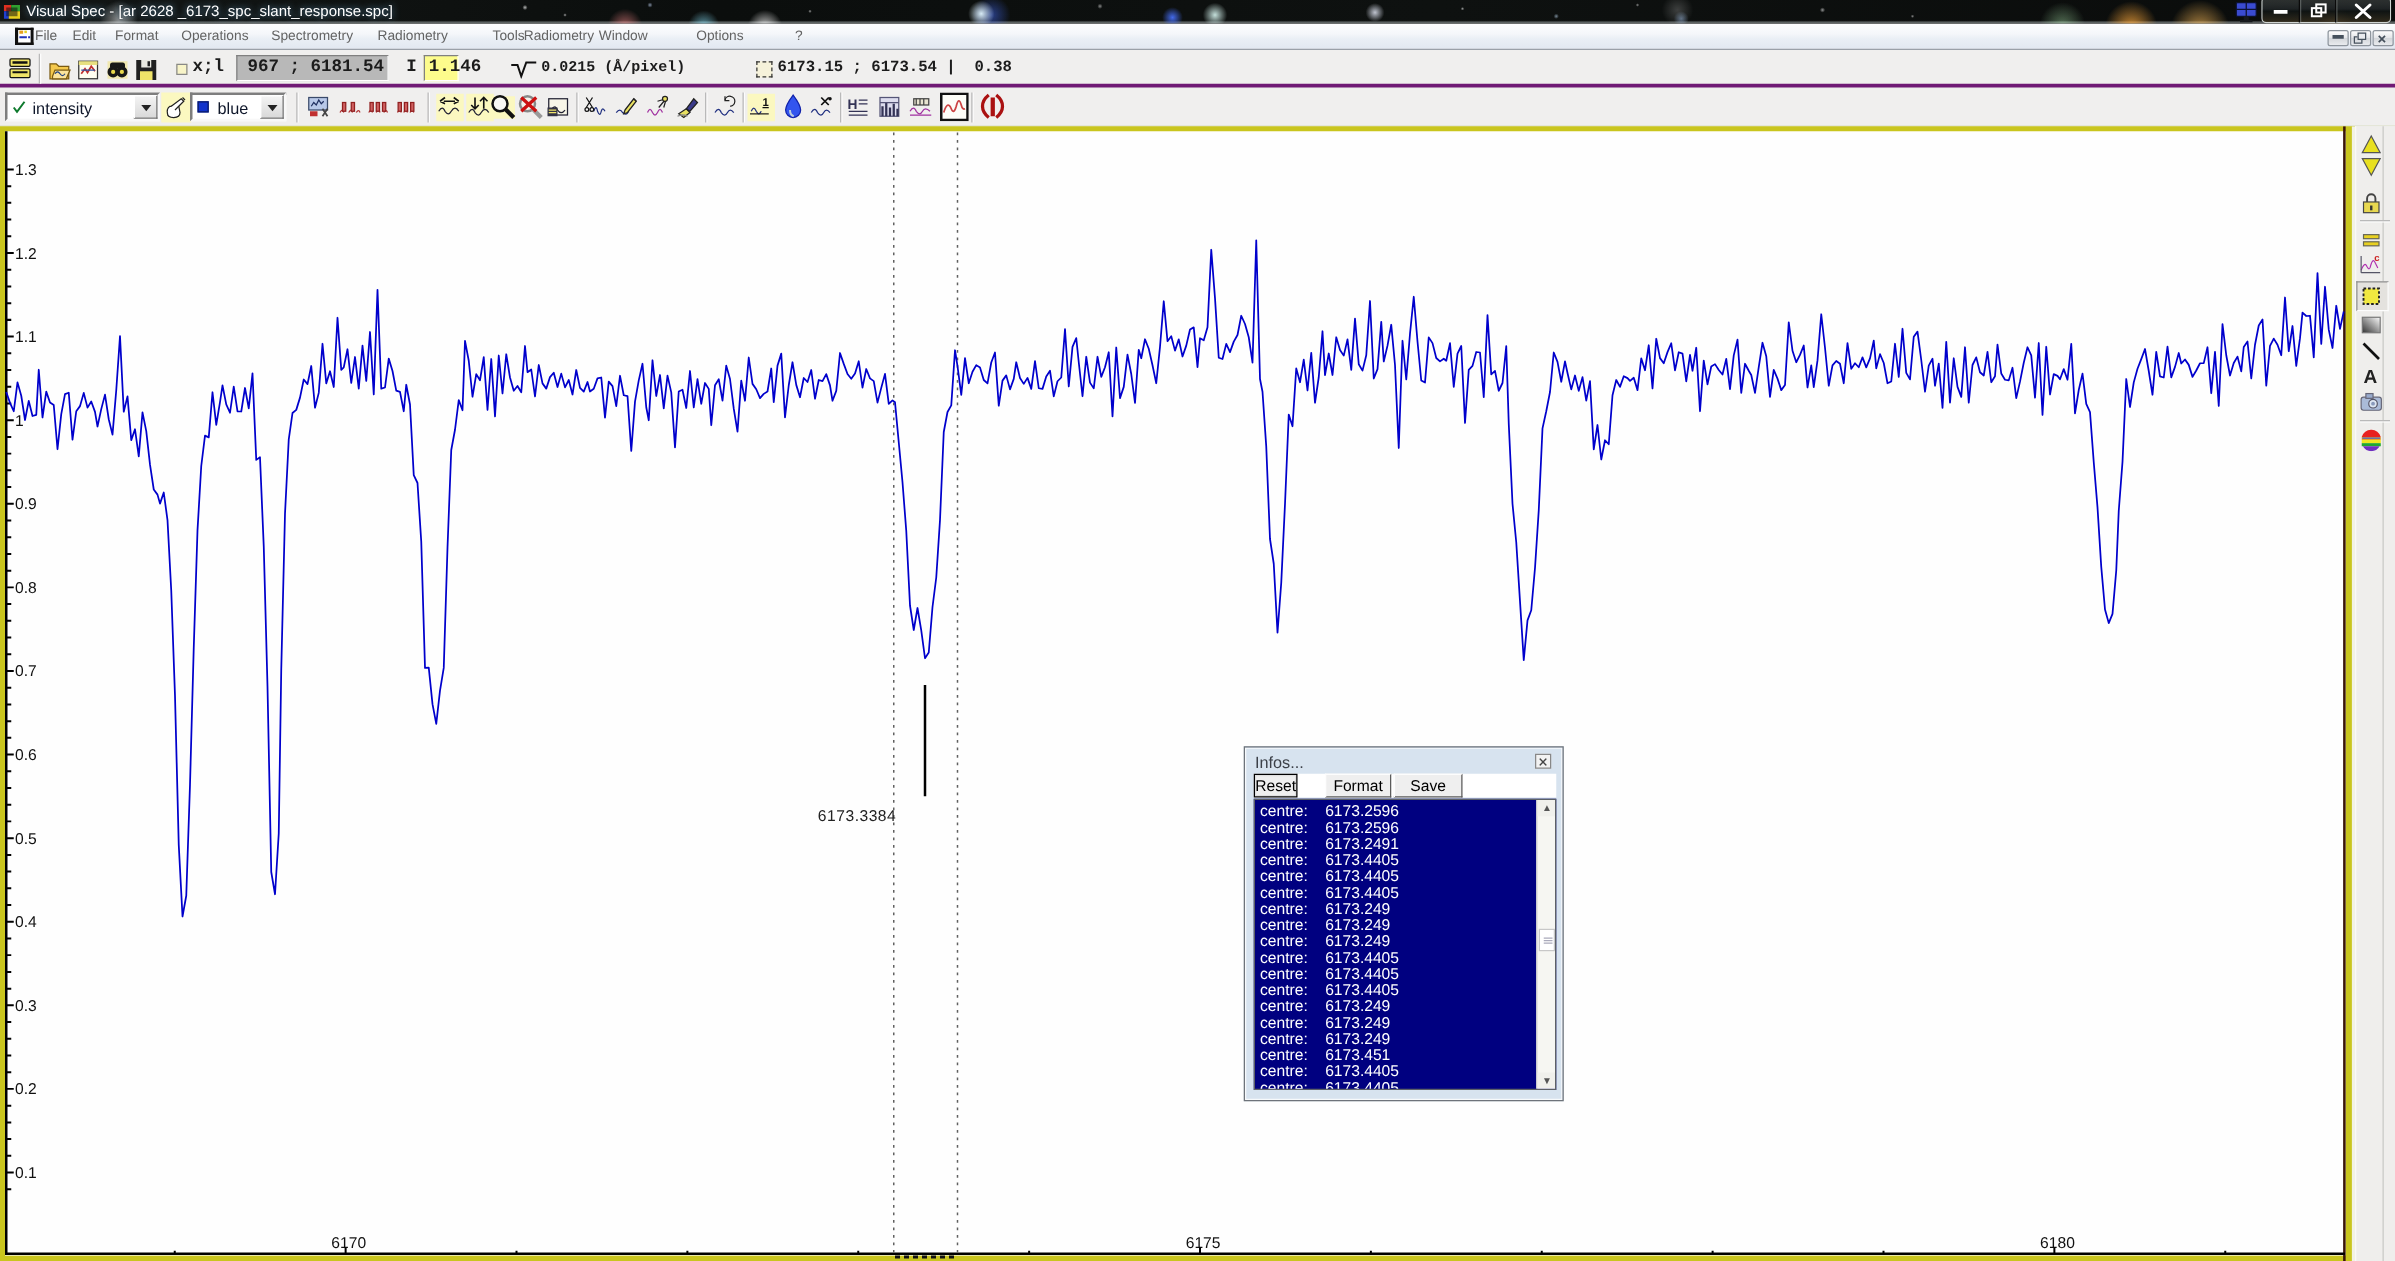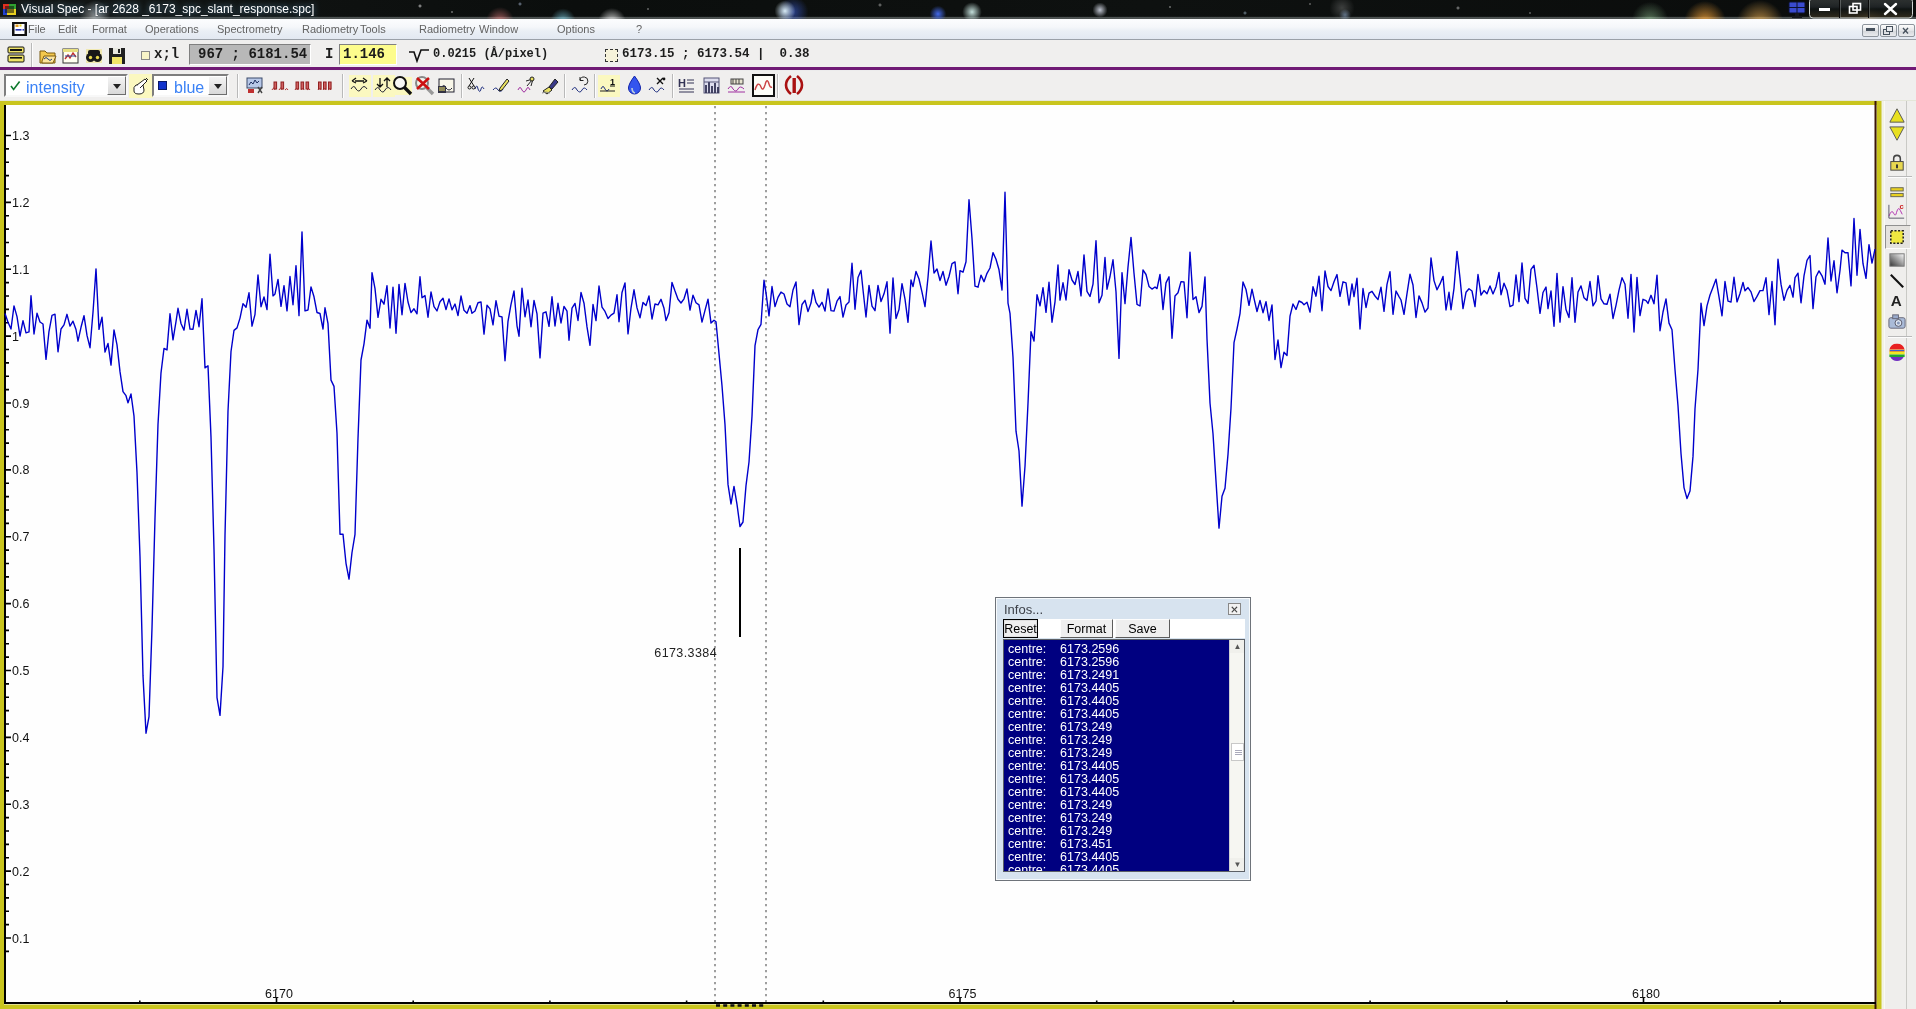--- a/index.html
+++ b/index.html
@@ -65,21 +65,21 @@
 .sep1 { position:absolute; top:3px; width:1px; height:24px; background:#b9b9b9; box-shadow:1px 0 0 #fdfdfd; }
 .tb-ico { position:absolute; top:7px; width:18px; height:18px; }
 .tb2-ico { position:absolute; top:5px; width:19px; height:19px; }
 .tbtext { position:absolute; font-family:"Liberation Mono", monospace; font-weight:bold;
   font-size:14px; color:#1c1c1c; top:6px; }
 .field { position:absolute; top:4px; height:21px; border:1px solid;
   border-color:#808080 #ffffff #ffffff #808080; font-family:"Liberation Mono",monospace;
   font-weight:bold; font-size:14px; color:#1b1b1b; padding:1px 0 0 8px; }
 .combo { position:absolute; top:3px; height:23px; background:#ffffff;
   border:2px solid; border-color:#7e7e7e #f8f8f8 #f8f8f8 #7e7e7e; }
-.combo .txt { position:absolute; left:20px; top:3px; font-size:16px; color:#3b82f6; }
+.combo .txt { position:absolute; left:20px; top:3px; font-size:13px; color:#0f172a; }
 .combo .arrowbtn { position:absolute; right:0; top:0; width:19px; height:19px;
   background:linear-gradient(180deg,#f4f4f4,#d9d9d9); border:1px solid;
   border-color:#ffffff #6e6e6e #6e6e6e #ffffff; }
 .combo .arrowbtn:after { content:""; position:absolute; left:5px; top:7px;
   border:4px solid transparent; border-top:5px solid #222; }
 
 
 #plotwrap { position:absolute; left:0; top:101px; width:1884px; height:908px;
   background:#c9c51e; }
 #plotsvg { position:absolute; left:0; top:0; }
@@ -166,21 +166,21 @@
       <rect x="7.5" y="2.5" width="2" height="2" fill="#e8d020"></rect>
       <rect x="3.5" y="7" width="6" height="1.6" fill="#2233bb"></rect>
       <rect x="10.5" y="7" width="1.6" height="1.6" fill="#2233bb"></rect>
     </svg>
     <div class="mitem" style="left:28px;">File</div>
     <div class="mitem" style="left:58px;">Edit</div>
     <div class="mitem" style="left:92px;">Format</div>
     <div class="mitem" style="left:145px;">Operations</div>
     <div class="mitem" style="left:217px;">Spectrometry</div>
     <div class="mitem" style="left:302px;">Radiometry</div>
-    <div class="mitem" style="left:360px;">Tools</div>
+    <div class="mitem" style="left:394px;">Tools</div>
     <div class="mitem" style="left:419px;">Radiometry</div>
     <div class="mitem" style="left:479px;">Window</div>
     <div class="mitem" style="left:557px;">Options</div>
     <div class="mitem" style="left:636px;">?</div>
     <div class="mdibtn" style="left:1862px;">
         <span style="left:3px;top:3px;width:9px;height:3px;background:#45505c;"></span>
       </div>
     <div class="mdibtn" style="left:1880px;">
       <span style="left:2px;top:4px;width:7px;height:6px;border:1px solid #45505c;"></span>
       <span style="left:5px;top:1px;width:7px;height:6px;border:1px solid #45505c;background:#e9ebee;"></span>
@@ -220,21 +220,21 @@
     <svg class="tb-ico" style="left:108px;" viewBox="0 0 18 18">
       <rect x="1" y="1" width="16" height="16" fill="#202020"></rect>
       <rect x="5" y="1" width="8" height="6" fill="#e8e8e0"></rect>
       <rect x="10" y="2" width="2" height="4" fill="#202020"></rect>
       <rect x="4" y="10" width="10" height="7" fill="#f0e468"></rect>
     </svg>
     <span style="position:absolute;left:141px;top:11px;width:9px;height:9px;background:#f8f4c8;border:1px solid #888;"></span>
     <div class="tbtext" style="left:154px;">x;l</div>
     <div class="field" style="left:189px;width:122px;background:#b8b8b8;">967 ; 6181.54</div>
     <div class="tbtext" style="left:325px;">I</div>
-    <div class="field" style="left:339px;width:58px;background:#fdfc8c;padding-left:3px;">1.146</div>
+    <div class="field" style="left:339px;width:28px;background:#fdfc8c;padding-left:3px;">1.146</div>
     <svg style="position:absolute;left:408px;top:8px;width:22px;height:15px;" viewBox="0 0 22 15">
       <path d="M1 4 h5 l3 9 l4 -11 h8" stroke="#111" stroke-width="1.6" fill="none"></path>
     </svg>
     <div class="tbtext" style="left:433px;font-size:12px;top:7px;">0.0215 (Å/pixel)</div>
     <span style="position:absolute;left:605px;top:9px;width:13px;height:13px;background:#f6f2da;border:1.5px dashed #333;"></span>
     <div class="tbtext" style="left:622px;font-size:12.5px;top:7px;white-space:pre;">6173.15 ; 6173.54 |  0.38</div>
 </div>
 
   <div id="toolbar2">
     <div class="combo" style="left:4px;width:124px;">

